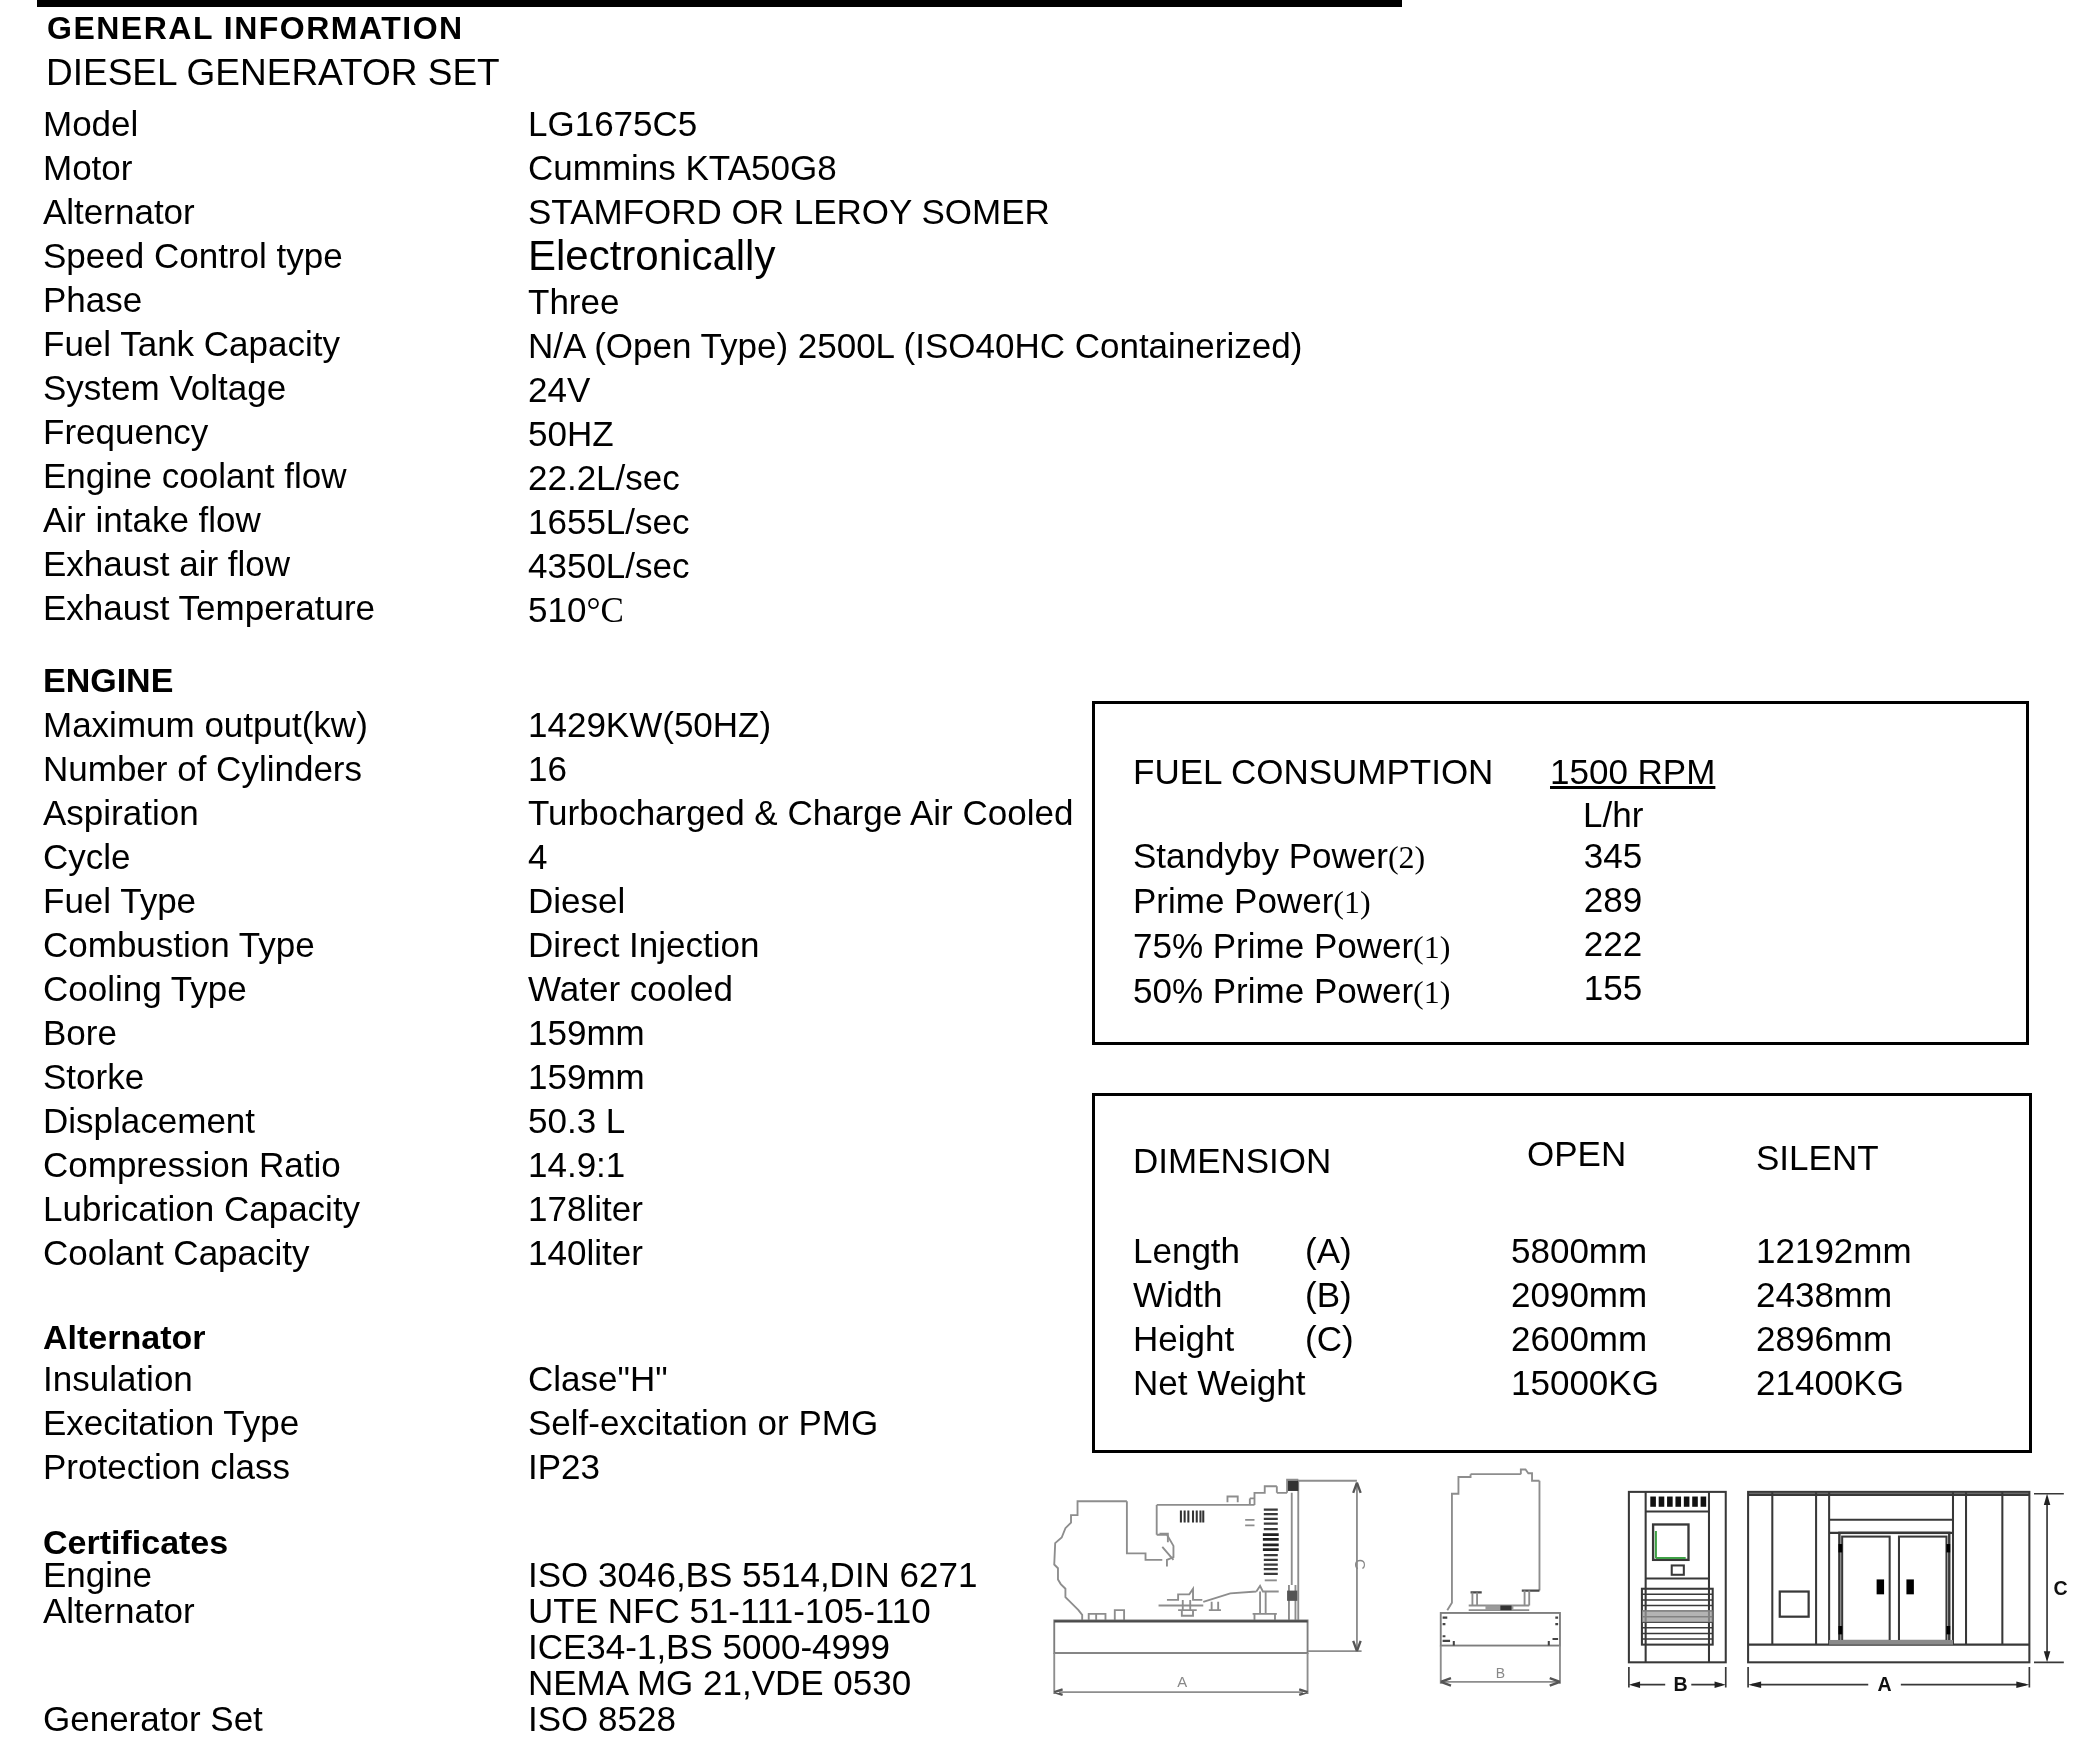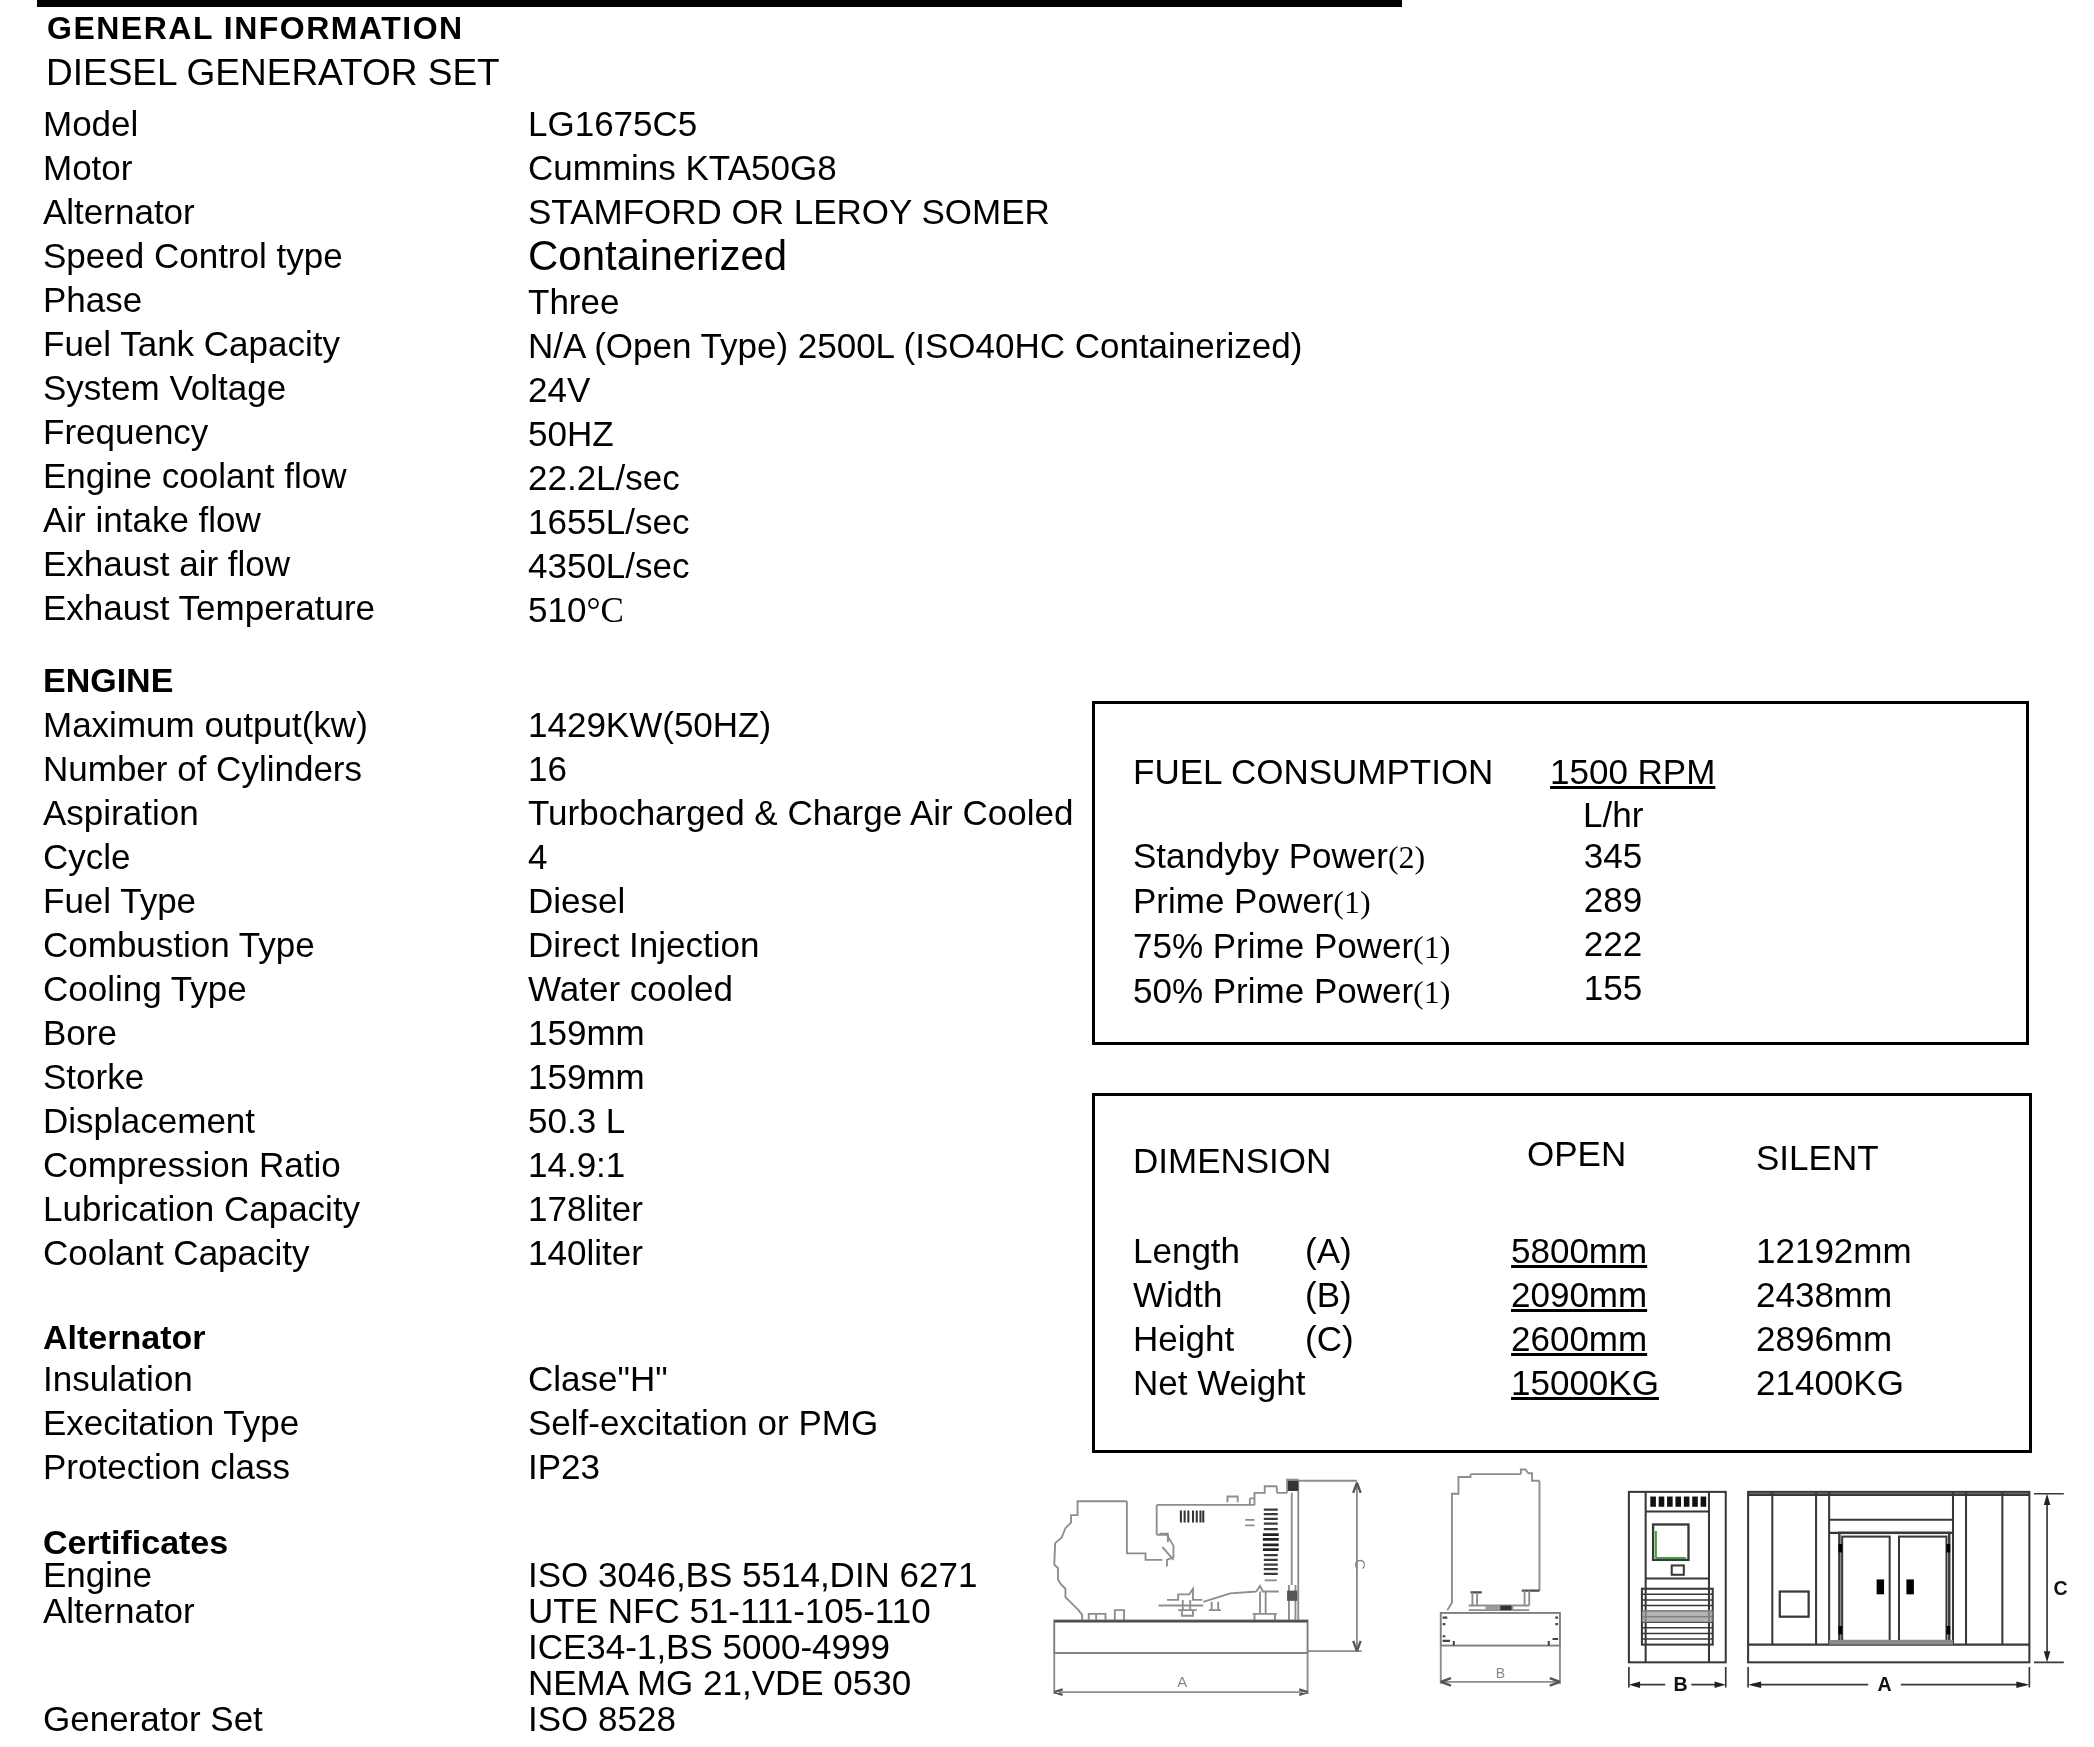--- a/index.html
+++ b/index.html
@@ -28,21 +28,21 @@
 System Voltage
 Frequency
 Engine coolant flow
 Air intake flow
 Exhaust air flow
 Exhaust Temperature</div>
 
 <div class="t lbl" style="left:528px;top:102px;">LG1675C5
 Cummins KTA50G8
 STAMFORD OR LEROY SOMER
-<span style="font-size:42px;">Containerized</span>
+<span style="font-size:42px;">Electronically</span>
 Three
 N/A (Open Type) 2500L (ISO40HC Containerized)
 24V
 50HZ
 22.2L/sec
 1655L/sec
 4350L/sec
 510<span style="font-family:'Liberation Serif',serif;">°C</span></div>
 
 <div class="t b" style="left:43px;top:658px;font-size:34px;line-height:44px;">ENGINE</div>
@@ -124,21 +124,21 @@
 
 <div class="t" style="left:1133px;top:1229px;line-height:44px;">Length
 Width
 Height
 Net Weight</div>
 
 <div class="t" style="left:1305px;top:1229px;line-height:44px;">(A)
 (B)
 (C)</div>
 
-<div class="t" style="left:1511px;top:1229px;line-height:44px;text-decoration:underline;">5800mm
+<div class="t" style="left:1511px;top:1229px;line-height:44px;">5800mm
 2090mm
 2600mm
 15000KG</div>
 
 <div class="t" style="left:1756px;top:1229px;line-height:44px;">12192mm
 2438mm
 2896mm
 21400KG</div>
 
 <svg style="position:absolute;left:1025px;top:1436px;" width="1069" height="312" viewBox="1100 1540 1147 335" fill="none" stroke="#222" stroke-width="1.8">

